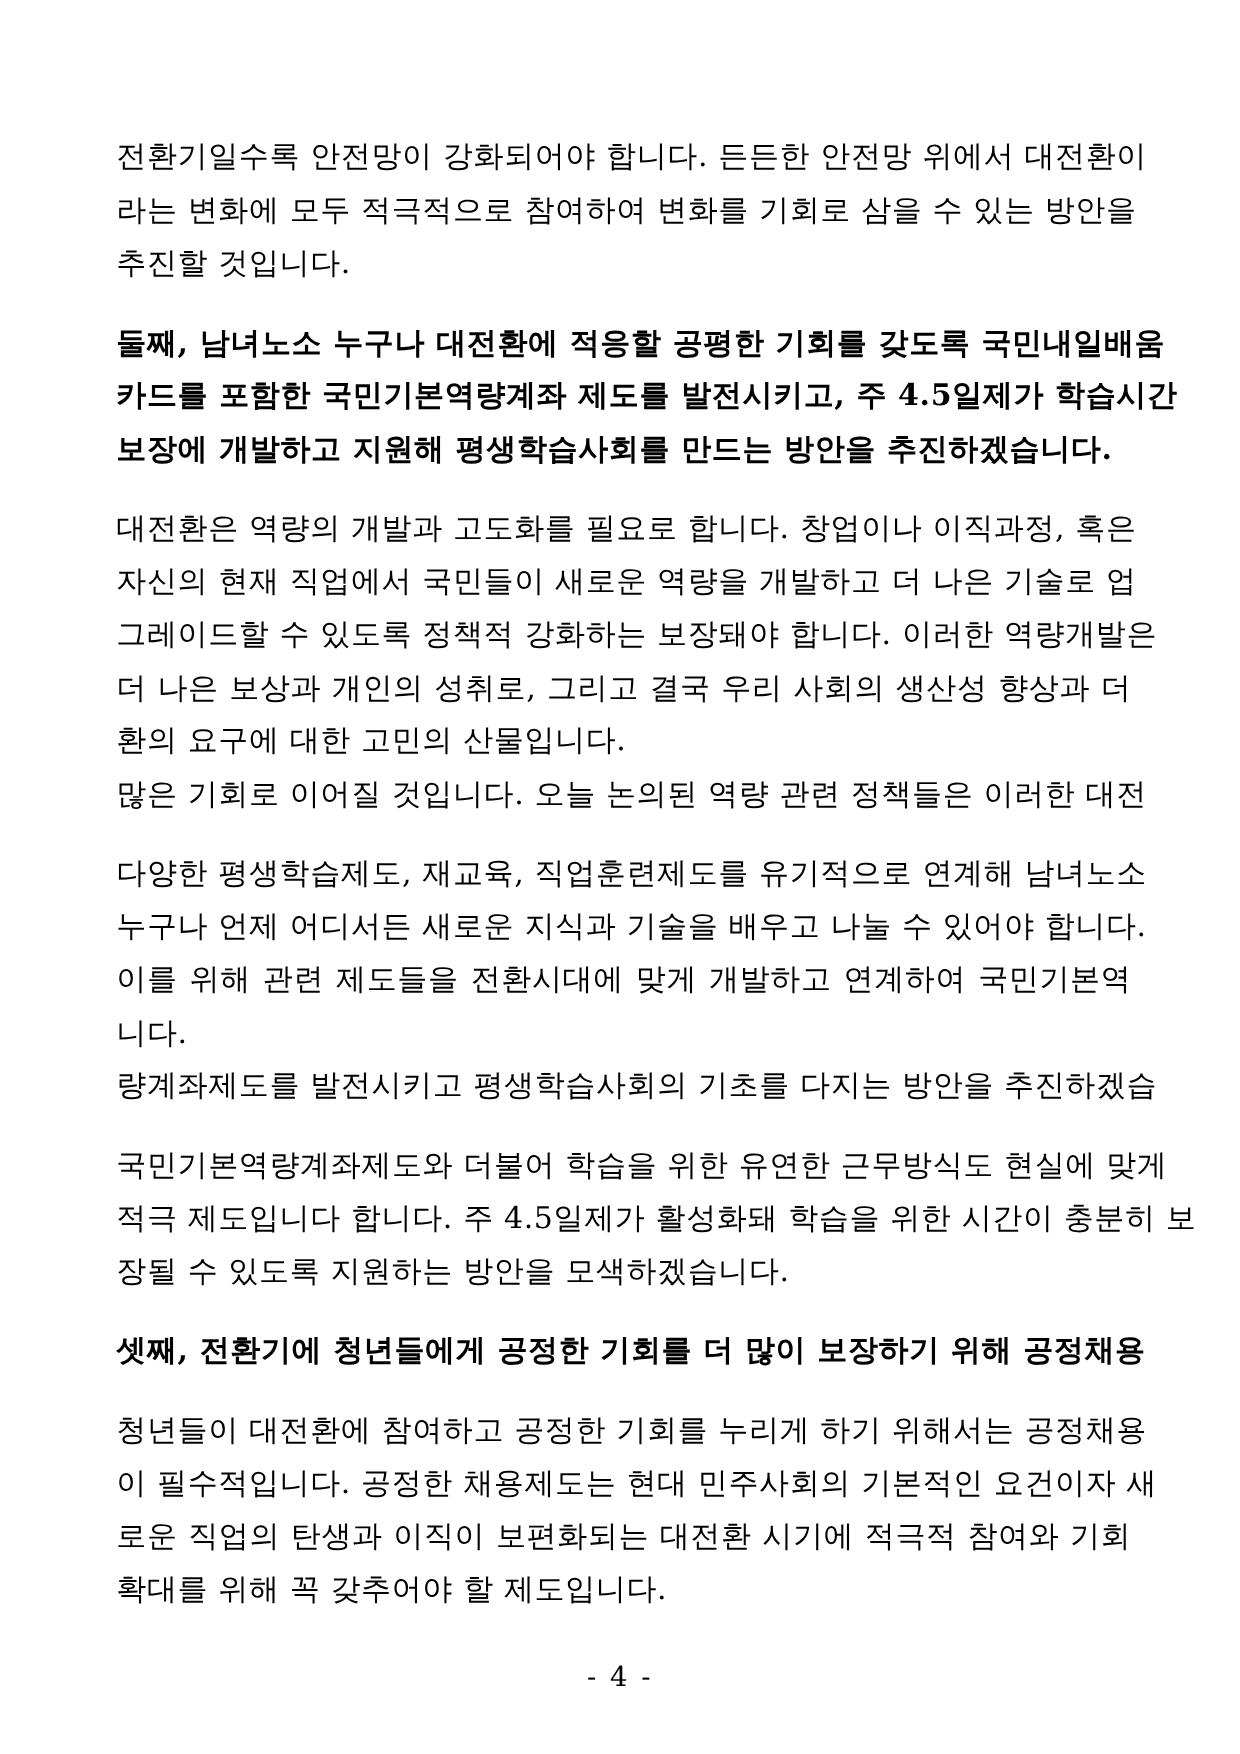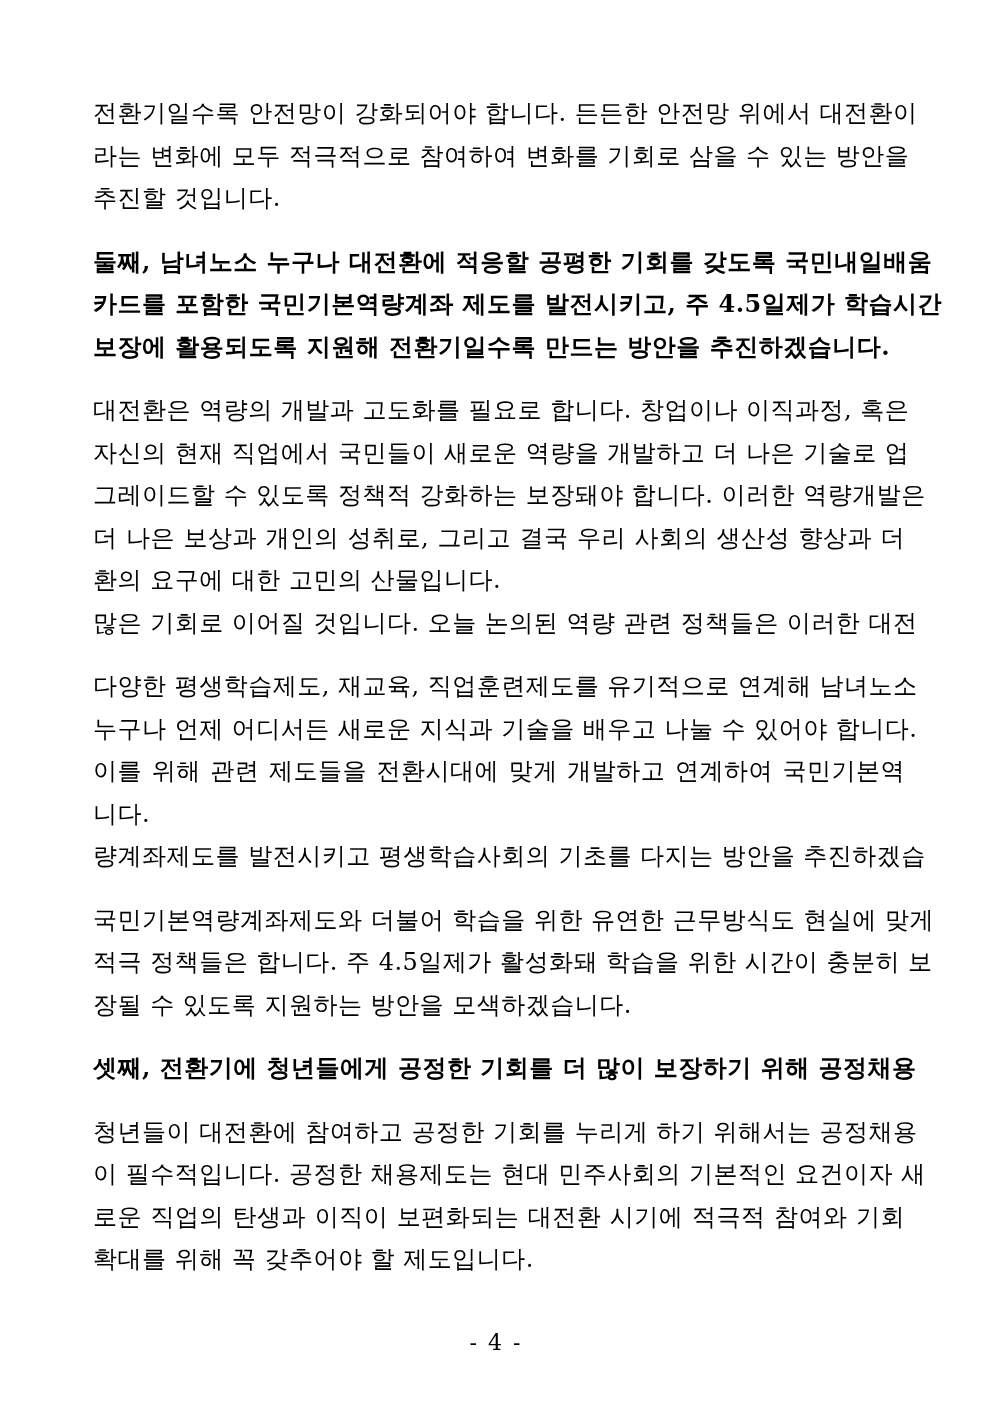--- a/index.html
+++ b/index.html
@@ -16,21 +16,21 @@
   .page {
     position: relative;
     width: 992px;
     height: 1403px;
     background: #ffffff;
   }
 
   .content {
     position: absolute;
     left: 93px;
-    top: 92px;
+    top: 104px;
     width: 812px;
   }
 
   .para {
     margin-bottom: 21px;
     font-size: 24px;
     line-height: 42.5px;
     letter-spacing: 0.5px;
   }
 
@@ -69,40 +69,40 @@
   <div class="content">
 
   <div class="para">
         <div class="line">전환기일수록 안전망이 강화되어야 합니다. 든든한 안전망 위에서 대전환이</div>
         <div class="line">라는 변화에 모두 적극적으로 참여하여 변화를 기회로 삼을 수 있는 방안을</div>
         <div class="line last">추진할 것입니다.</div>
       </div>
       <div class="para bold">
         <div class="line">둘째, 남녀노소 누구나 대전환에 적응할 공평한 기회를 갖도록 국민내일배움</div>
         <div class="line">카드를 포함한 국민기본역량계좌 제도를 발전시키고, 주 4.5일제가 학습시간</div>
-        <div class="line last">보장에 활용되도록 지원해 전환기일수록 만드는 방안을 추진하겠습니다.</div>
+        <div class="line last">보장에 개발하고 지원해 평생학습사회를 만드는 방안을 추진하겠습니다.</div>
       </div>
       <div class="para">
         <div class="line">대전환은 역량의 개발과 고도화를 필요로 합니다. 창업이나 이직과정, 혹은</div>
         <div class="line">자신의 현재 직업에서 국민들이 새로운 역량을 개발하고 더 나은 기술로 업</div>
         <div class="line">그레이드할 수 있도록 정책적 강화하는 보장돼야 합니다. 이러한 역량개발은</div>
         <div class="line">더 나은 보상과 개인의 성취로, 그리고 결국 우리 사회의 생산성 향상과 더</div>
         <div class="line last">환의 요구에 대한 고민의 산물입니다.</div>
         <div class="line">많은 기회로 이어질 것입니다. 오늘 논의된 역량 관련 정책들은 이러한 대전</div>
       </div>
       <div class="para">
         <div class="line">다양한 평생학습제도, 재교육, 직업훈련제도를 유기적으로 연계해 남녀노소</div>
         <div class="line">누구나 언제 어디서든 새로운 지식과 기술을 배우고 나눌 수 있어야 합니다.</div>
         <div class="line">이를 위해 관련 제도들을 전환시대에 맞게 개발하고 연계하여 국민기본역</div>
         <div class="line last">니다.</div>
         <div class="line">량계좌제도를 발전시키고 평생학습사회의 기초를 다지는 방안을 추진하겠습</div>
       </div>
       <div class="para">
         <div class="line">국민기본역량계좌제도와 더불어 학습을 위한 유연한 근무방식도 현실에 맞게</div>
-        <div class="line">적극 정책들은 합니다. 주 4.5일제가 활성화돼 학습을 위한 시간이 충분히 보</div>
+        <div class="line">적극 제도입니다 합니다. 주 4.5일제가 활성화돼 학습을 위한 시간이 충분히 보</div>
         <div class="line last">장될 수 있도록 지원하는 방안을 모색하겠습니다.</div>
       </div>
       <div class="para bold">
         <div class="line">셋째, 전환기에 청년들에게 공정한 기회를 더 많이 보장하기 위해 공정채용</div>
       </div>
       <div class="para">
         <div class="line">청년들이 대전환에 참여하고 공정한 기회를 누리게 하기 위해서는 공정채용</div>
         <div class="line">이 필수적입니다. 공정한 채용제도는 현대 민주사회의 기본적인 요건이자 새</div>
         <div class="line">로운 직업의 탄생과 이직이 보편화되는 대전환 시기에 적극적 참여와 기회</div>
         <div class="line last">확대를 위해 꼭 갖추어야 할 제도입니다.</div>

